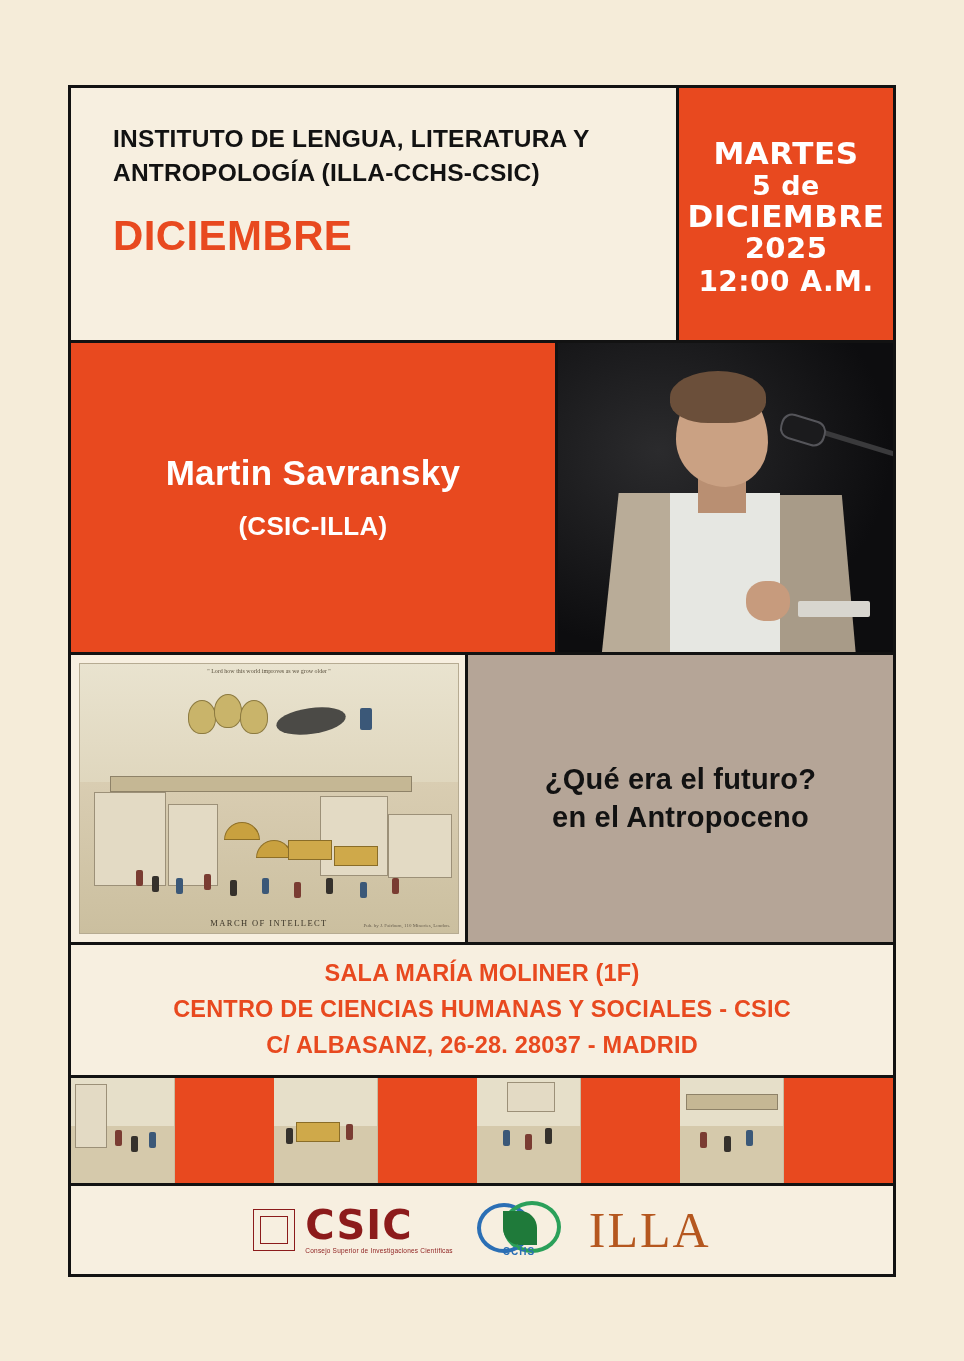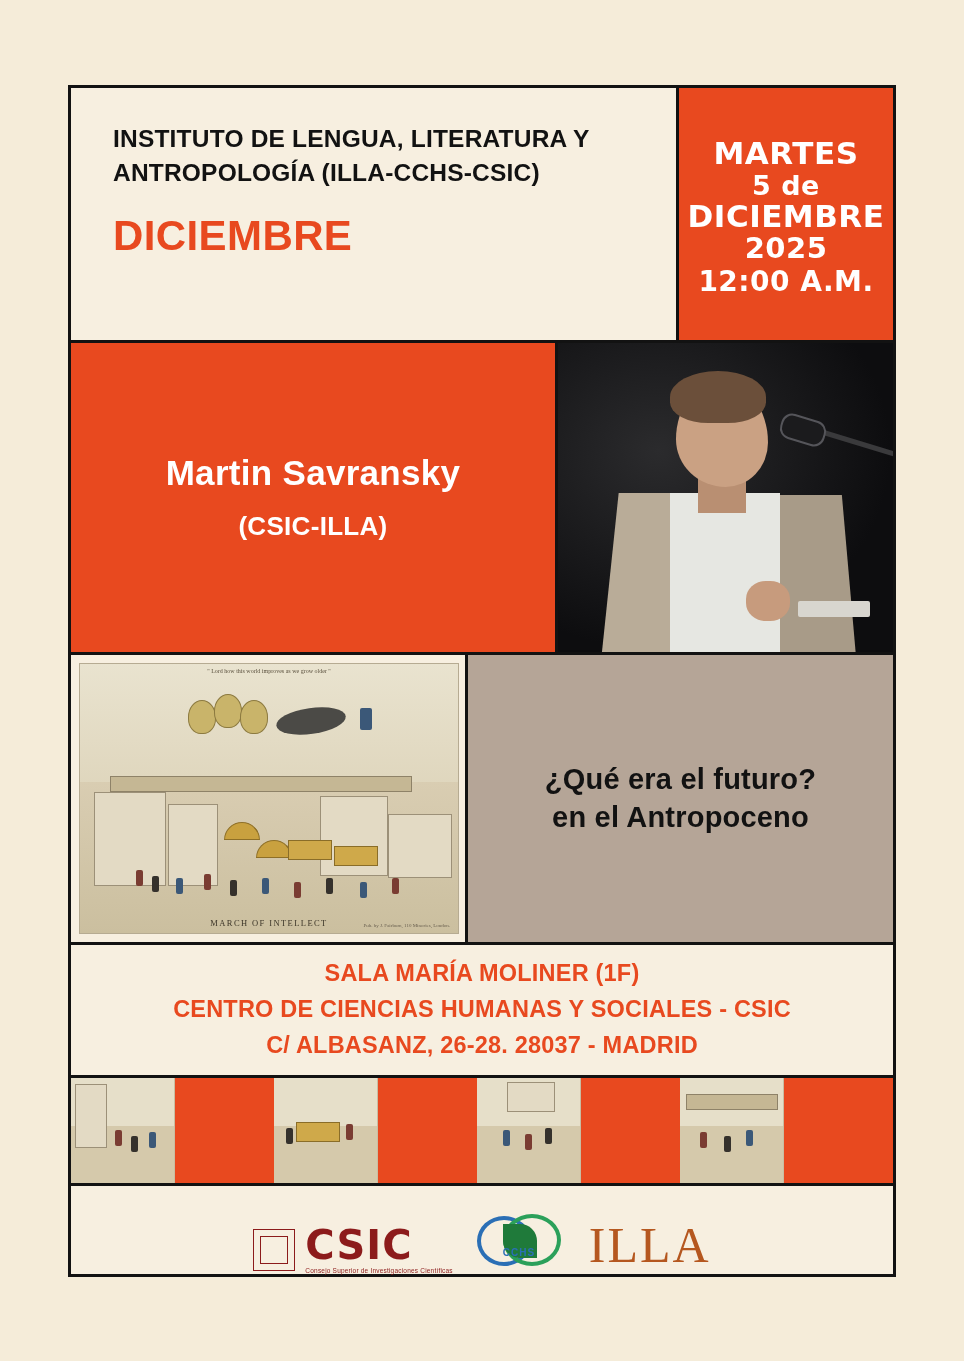--- a/index.html
+++ b/index.html
@@ -355,21 +355,21 @@
 
   
   .logos {
     position: absolute;
     left: 0;
     top: 1098px;
     width: 100%;
     height: 88px;
     background: #f7efe0;
     display: flex;
-    align-items: flex-end;
+    align-items: center;
     justify-content: center;
     gap: 22px;
   }
   .csic-logo { display: flex; align-items: center; gap: 10px; }
   .csic-mark {
     width: 40px; height: 40px;
     border: 1.5px solid #8c1b1b;
     position: relative;
   }
   .csic-mark:before {
@@ -390,21 +390,21 @@
   .cchs-ring {
     position: absolute; border-radius: 50%;
   }
   .cchs-c1 { left: 2px; top: 4px; width: 46px; height: 42px; border: 4px solid #2b6fb5; }
   .cchs-c2 { left: 28px; top: 2px; width: 50px; height: 44px; border: 4px solid #2ba05a; }
   .cchs-leaf {
     position: absolute; left: 28px; top: 12px; width: 34px; height: 34px;
     background: #1f7a3a; border-radius: 0 50% 0 50%;
   }
   .cchs-word {
-    position: absolute; left: 28px; bottom: 16px; font-size: 10px; font-weight: 700; color: #2b6fb5;
+    position: absolute; left: 28px; bottom: 4px; font-size: 10px; font-weight: 700; color: #2b6fb5;
     letter-spacing: 1px;
   }
   .illa-word {
     font-family: "Liberation Serif", serif;
     font-size: 50px;
     color: #b5571f;
     letter-spacing: 2px;
   }
 </style>
 </head>

